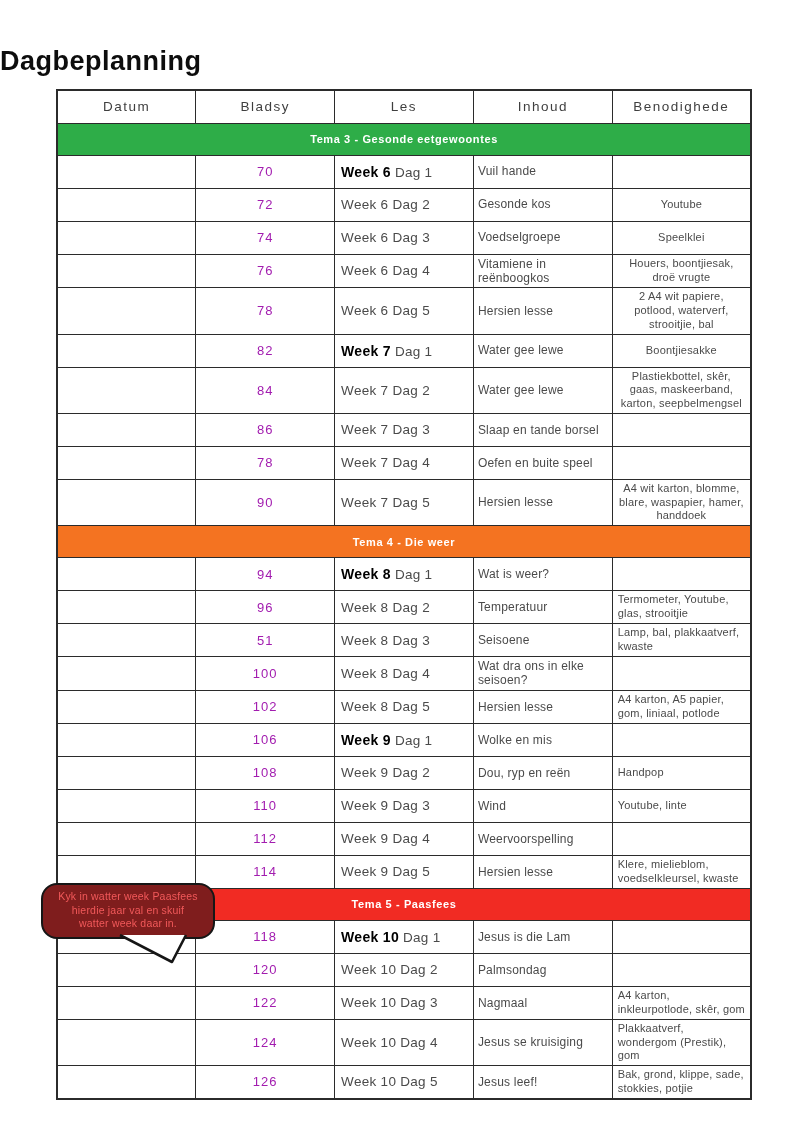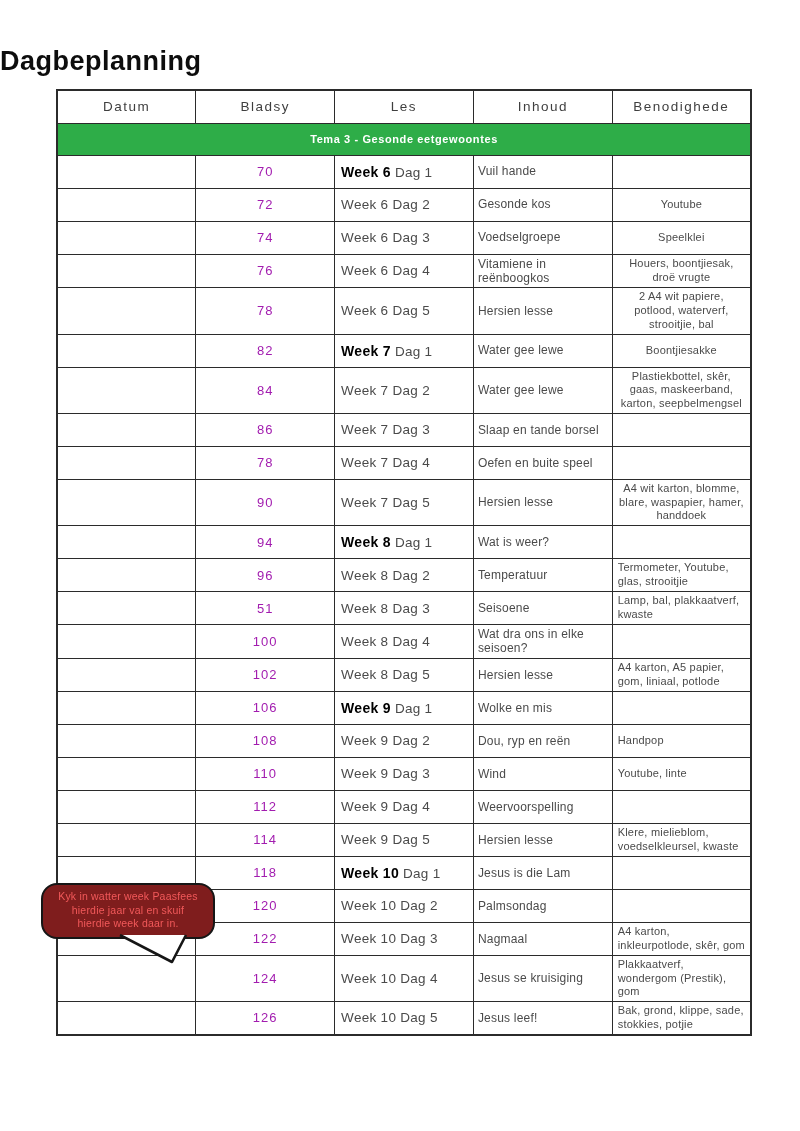--- a/index.html
+++ b/index.html
@@ -129,20 +129,23 @@
           <td class="c-inhoud">Oefen en buite speel</td>
           <td class="c-benodig centered"></td>
         </tr>
         <tr class="data-row">
           <td class="c-datum"></td>
           <td class="c-bladsy">90</td>
           <td class="c-les"><span class="week-label">Week 7</span><span class="dag-label">Dag 5</span></td>
           <td class="c-inhoud">Hersien lesse</td>
           <td class="c-benodig centered">A4 wit karton, blomme, blare, waspapier, hamer, handdoek</td>
         </tr>
+        <tr class="tema-row">
+          <td class="tema-cell" colspan="5" style="background: rgb(244, 115, 33);"><span>Tema 4 - Die weer</span></td>
+        </tr>
         <tr class="data-row">
           <td class="c-datum"></td>
           <td class="c-bladsy">94</td>
           <td class="c-les"><span class="week-label bold">Week 8</span><span class="dag-label">Dag 1</span></td>
           <td class="c-inhoud">Wat is weer?</td>
           <td class="c-benodig"></td>
         </tr>
         <tr class="data-row">
           <td class="c-datum"></td>
           <td class="c-bladsy">96</td>
@@ -199,20 +202,23 @@
           <td class="c-inhoud">Weervoorspelling</td>
           <td class="c-benodig"></td>
         </tr>
         <tr class="data-row">
           <td class="c-datum"></td>
           <td class="c-bladsy">114</td>
           <td class="c-les"><span class="week-label">Week 9</span><span class="dag-label">Dag 5</span></td>
           <td class="c-inhoud">Hersien lesse</td>
           <td class="c-benodig">Klere, mielieblom, voedselkleursel, kwaste</td>
         </tr>
+        <tr class="tema-row">
+          <td class="tema-cell" colspan="5" style="background: rgb(241, 43, 35);"><span>Tema 5 - Paasfees</span></td>
+        </tr>
         <tr class="data-row">
           <td class="c-datum"></td>
           <td class="c-bladsy">118</td>
           <td class="c-les"><span class="week-label bold">Week 10</span><span class="dag-label">Dag 1</span></td>
           <td class="c-inhoud">Jesus is die Lam</td>
           <td class="c-benodig"></td>
         </tr>
         <tr class="data-row">
           <td class="c-datum"></td>
           <td class="c-bladsy">120</td>
@@ -241,17 +247,17 @@
           <td class="c-inhoud">Jesus leef!</td>
           <td class="c-benodig">Bak, grond, klippe, sade, stokkies, potjie</td>
         </tr>
       </tbody>
   </table>
 </div>
 
 <div class="callout" style="top: 883px;">
   <span class="line" style="color: rgb(242, 89, 90);">Kyk in watter week Paasfees</span>
   <span class="line" style="color: rgb(242, 89, 90);">hierdie jaar val en skuif</span>
-  <span class="line" style="color: rgb(242, 89, 90);">hierdie week daar in.</span>
+  <span class="line" style="color: rgb(242, 89, 90);">watter week daar in.</span>
 </div>
 <svg class="callout-tail" width="90" height="34" viewBox="0 0 90 34" style="top: 934px;">
   <path d="M8 1 L60 28 L74 1" fill="#ffffff" stroke="#161616" stroke-width="2.6" stroke-linejoin="round"></path>
 </svg>
 
 </body></html>

